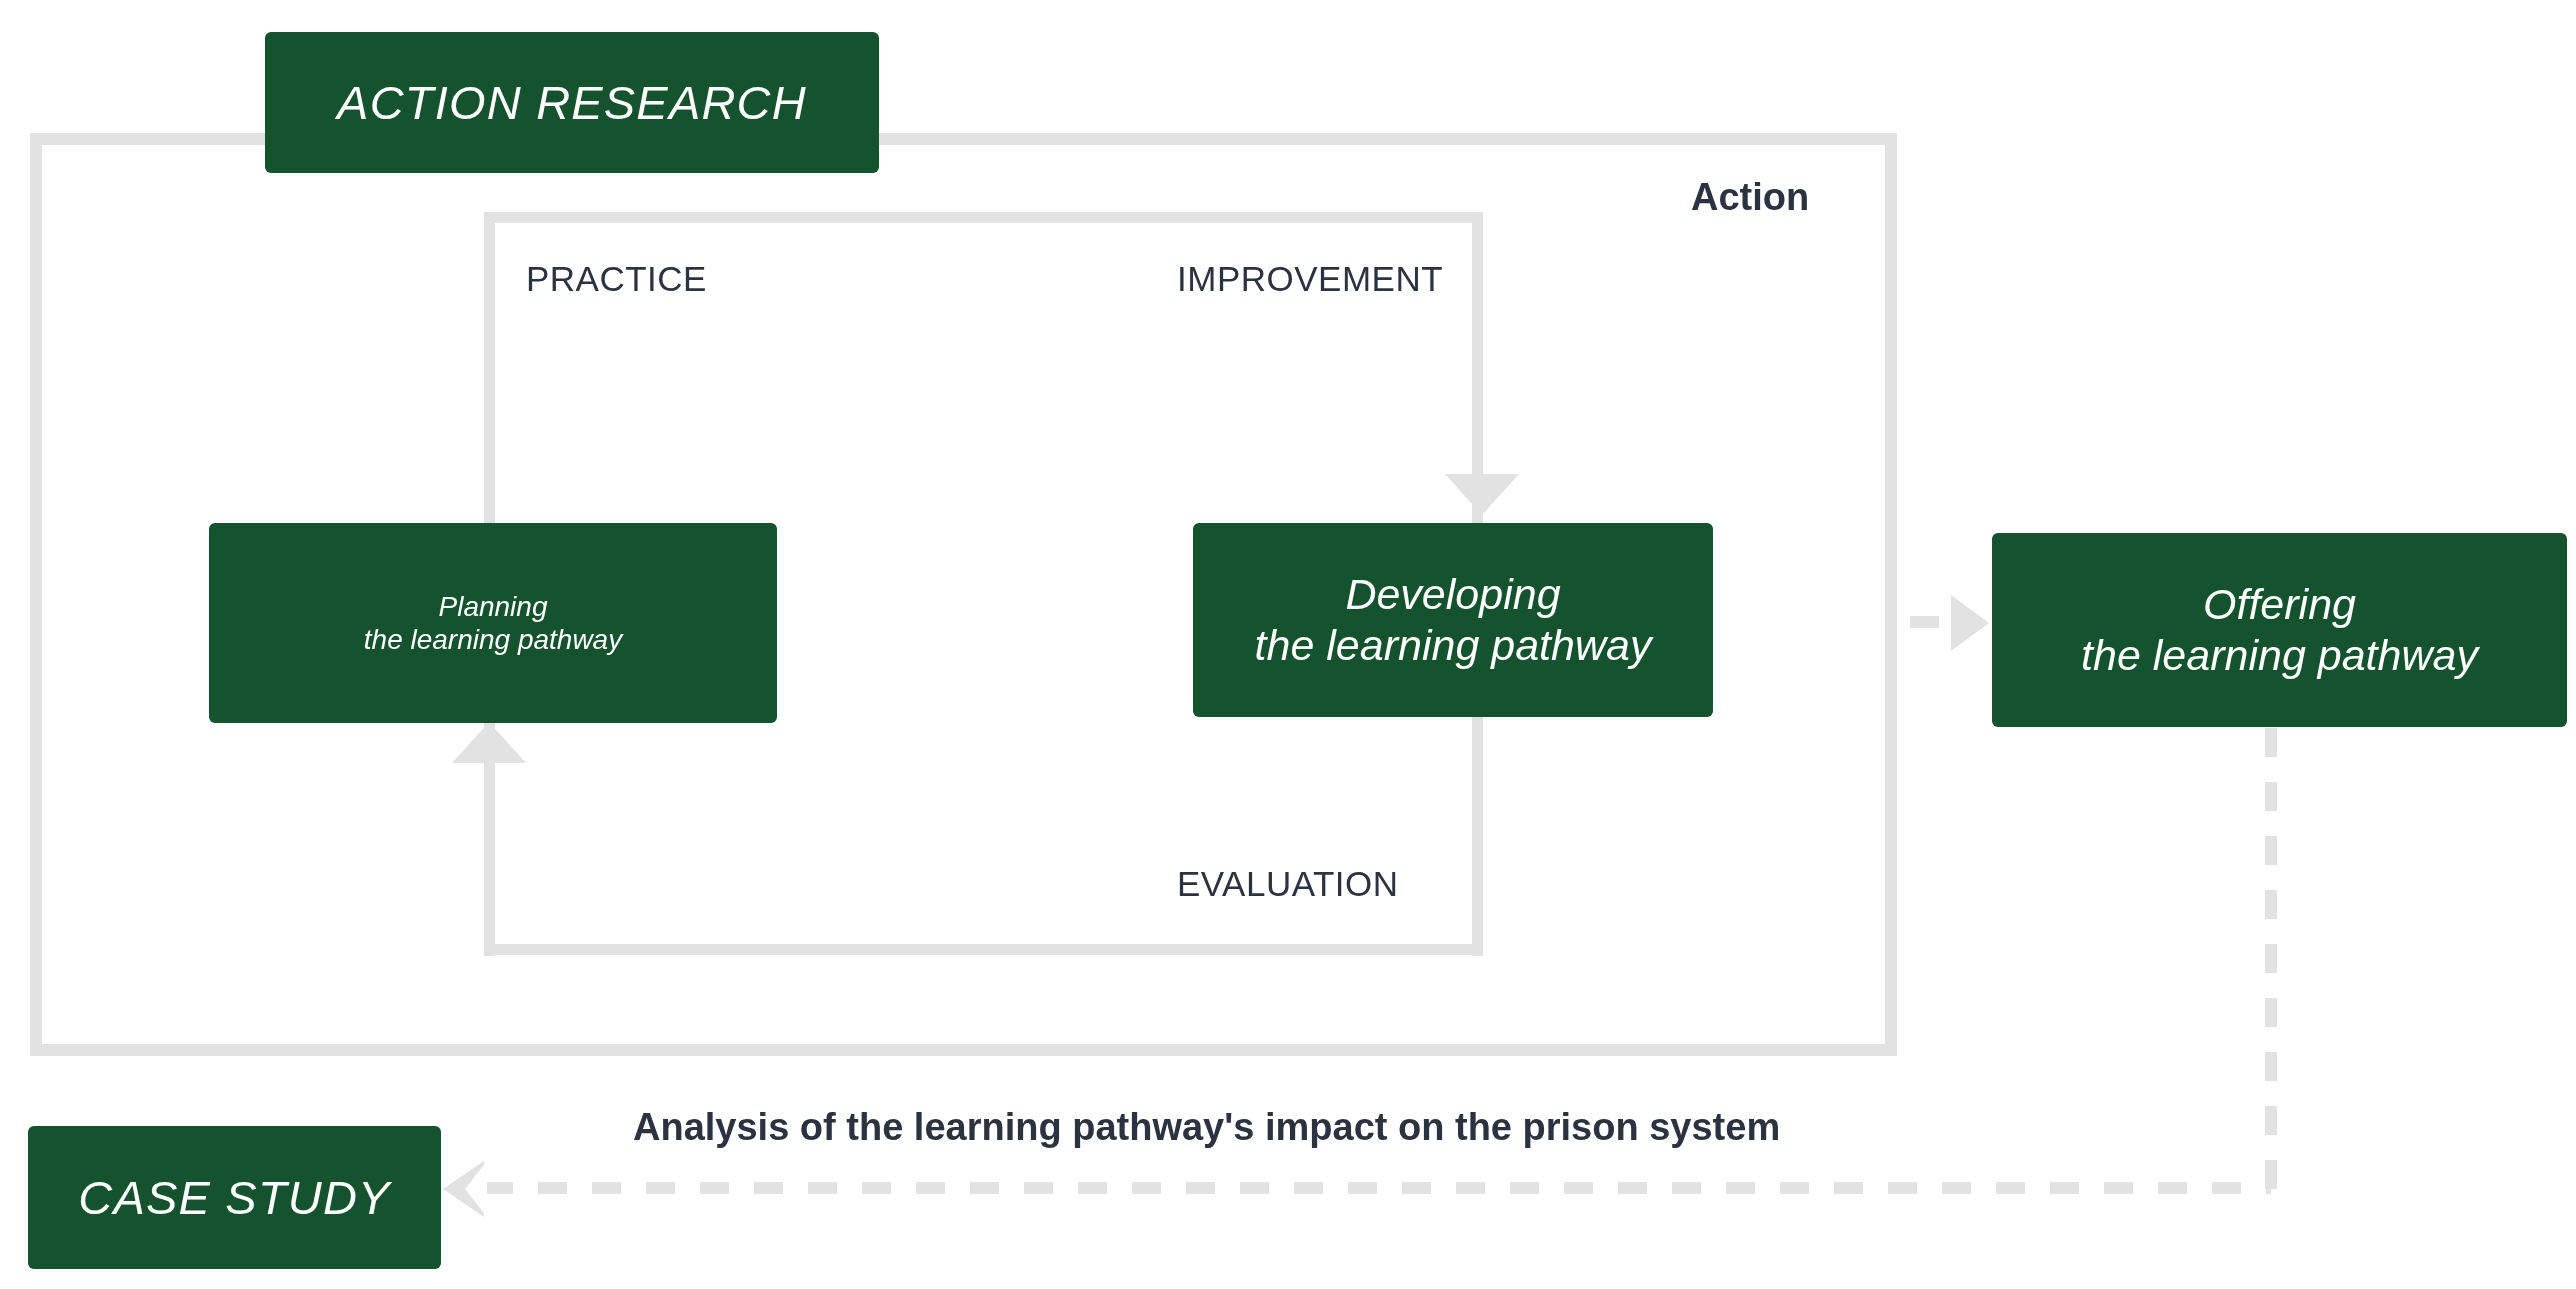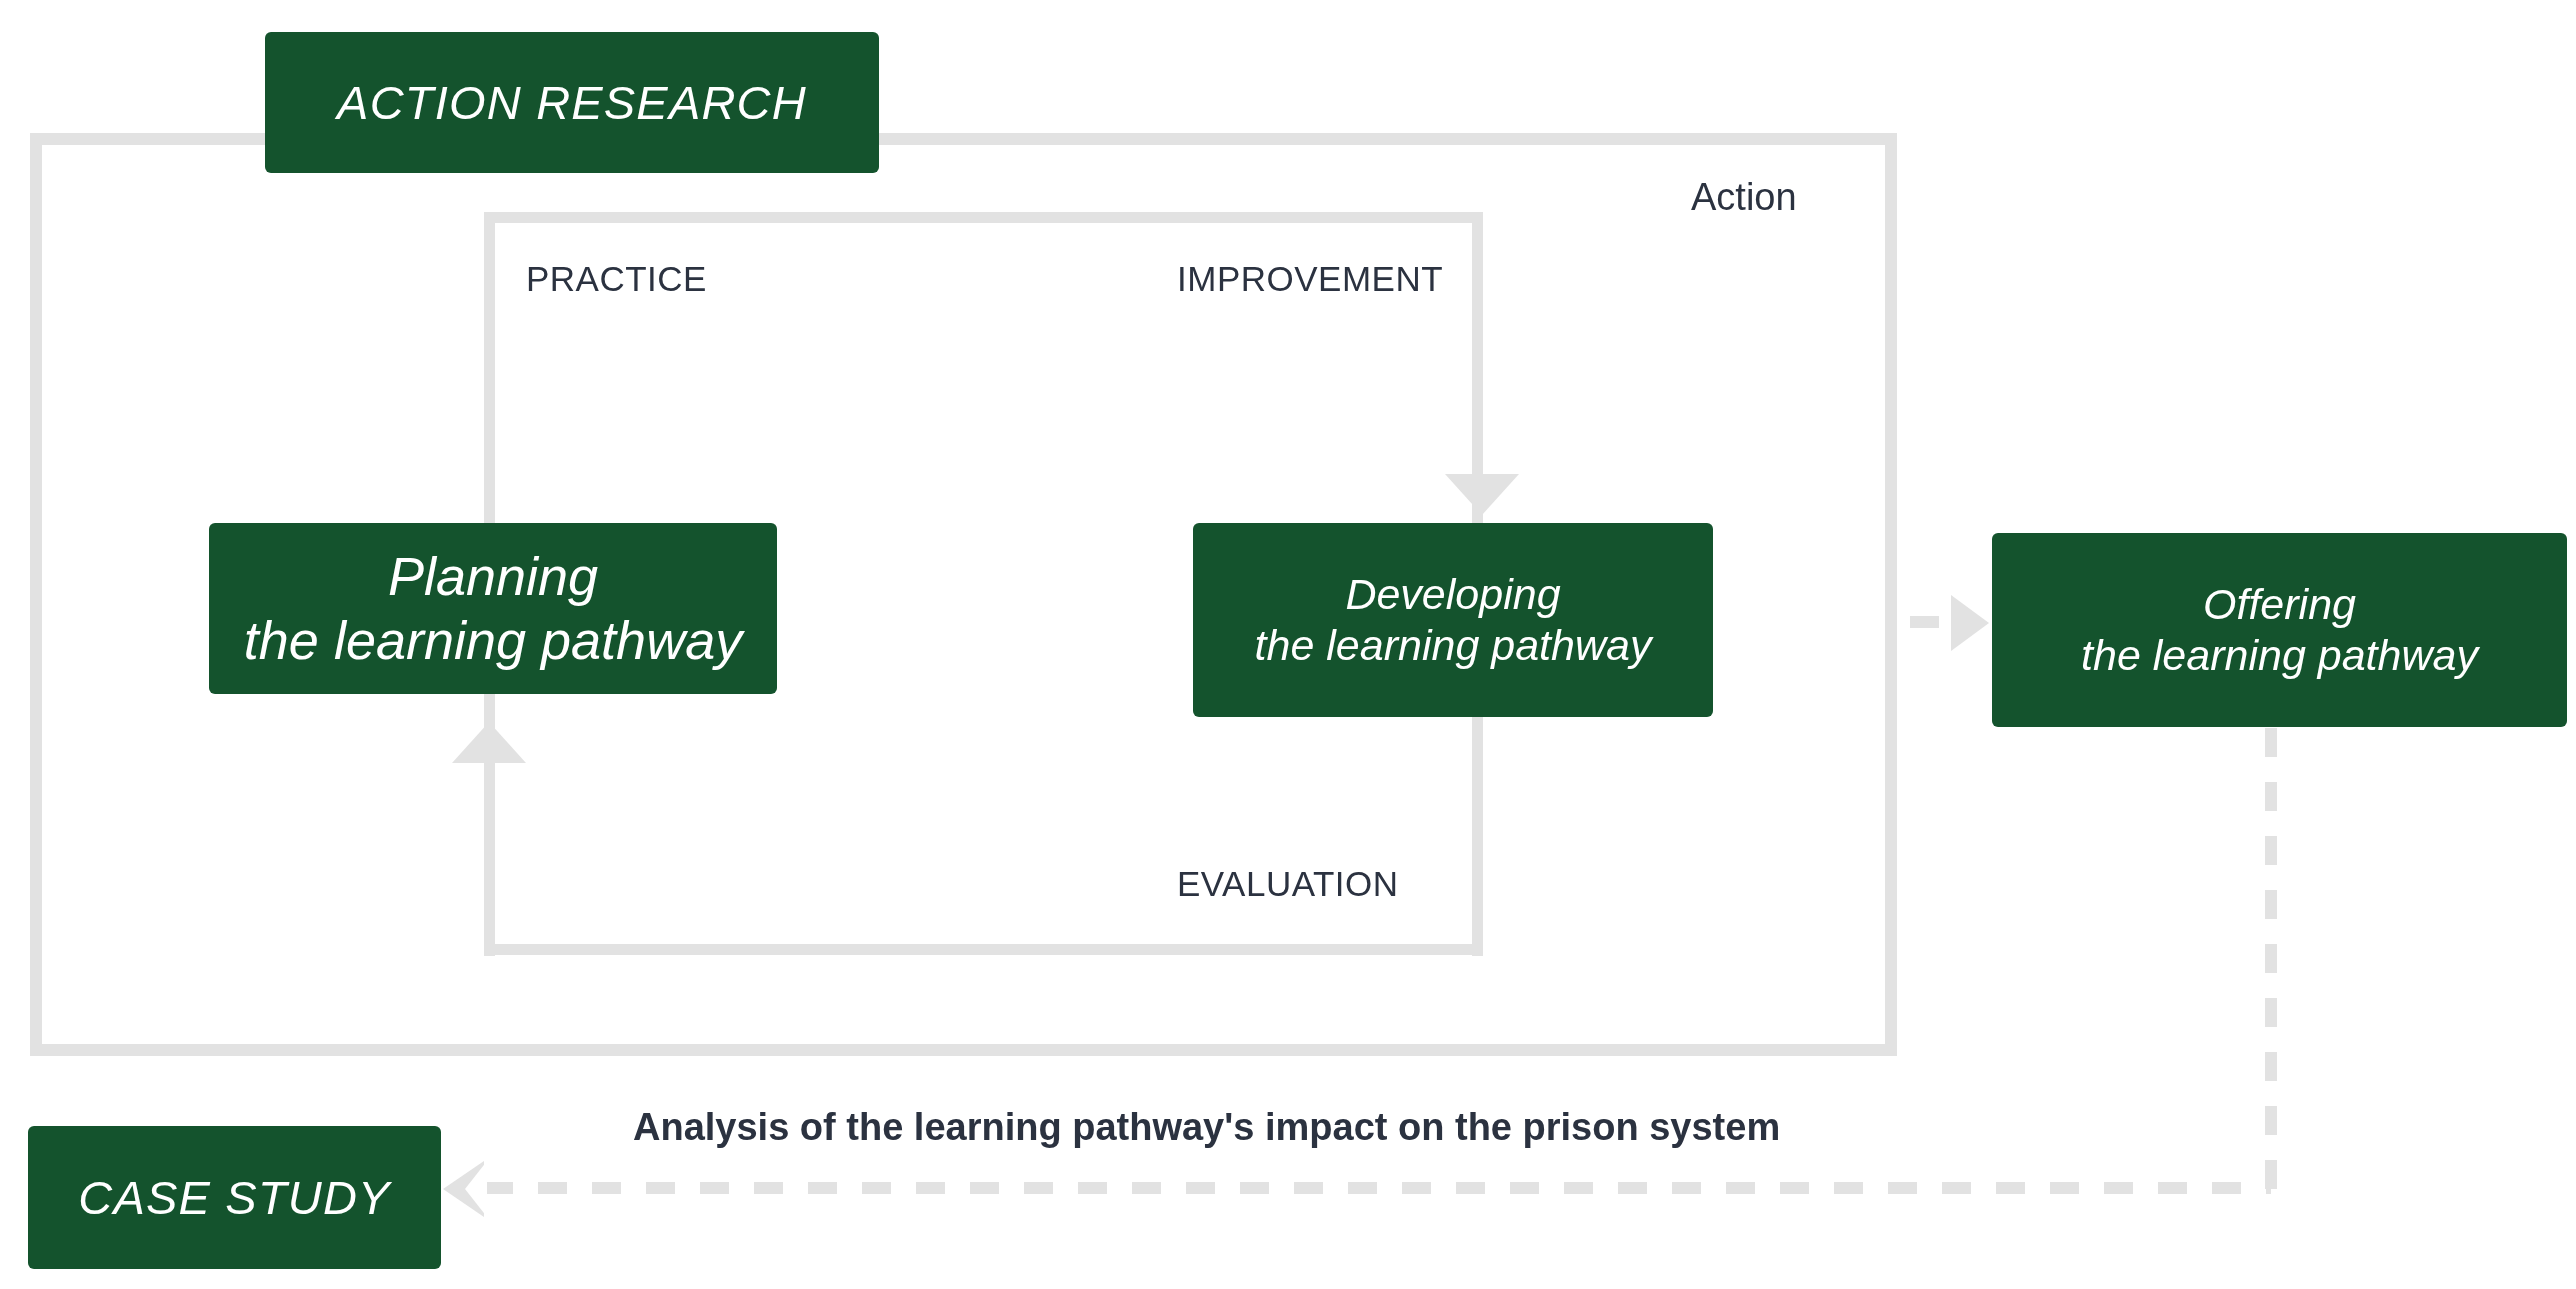--- a/index.html
+++ b/index.html
@@ -79,22 +79,22 @@
   }
   #pill-action-research {
     left: 265px; top: 32px; width: 614px; height: 141px;
     font-size: 47px; letter-spacing: 1.2px;
   }
   #pill-case-study {
     left: 28px; top: 1126px; width: 413px; height: 143px;
     font-size: 47px; letter-spacing: 1.2px;
   }
   #pill-planning {
-    left: 209px; top: 523px; width: 568px; height: 171px;
-    font-size: 54px;
+    left: 209px; top: 523px; width: 568px; height: 200px;
+    font-size: 28px;
   }
   #pill-developing {
     left: 1193px; top: 523px; width: 520px; height: 194px;
     font-size: 43px;
   }
   #pill-offering {
     left: 1992px; top: 533px; width: 575px; height: 194px;
     font-size: 43px;
   }
 
@@ -104,21 +104,21 @@
     color: #2b3240;
     white-space: nowrap;
   }
   .cycle-label { font-size: 35px; letter-spacing: 0.5px; }
   #label-practice   { left: 526px;  top: 259px; }
   #label-monitoring { left: 1177px; top: 259px; }
   #label-cyclical   { left: 526px;  top: 864px; }
   #label-evaluation { left: 1177px; top: 864px; }
   #label-action {
     left: 1691px; top: 176px;
-    font-size: 38px; font-weight: normal;
+    font-size: 38px; font-weight: bold;
   }
   #label-analysis {
     left: 633px; top: 1106px;
     font-size: 38px; font-weight: bold;
   }
 
   
   .dash-h {
     position: absolute;
     height: 12px;

